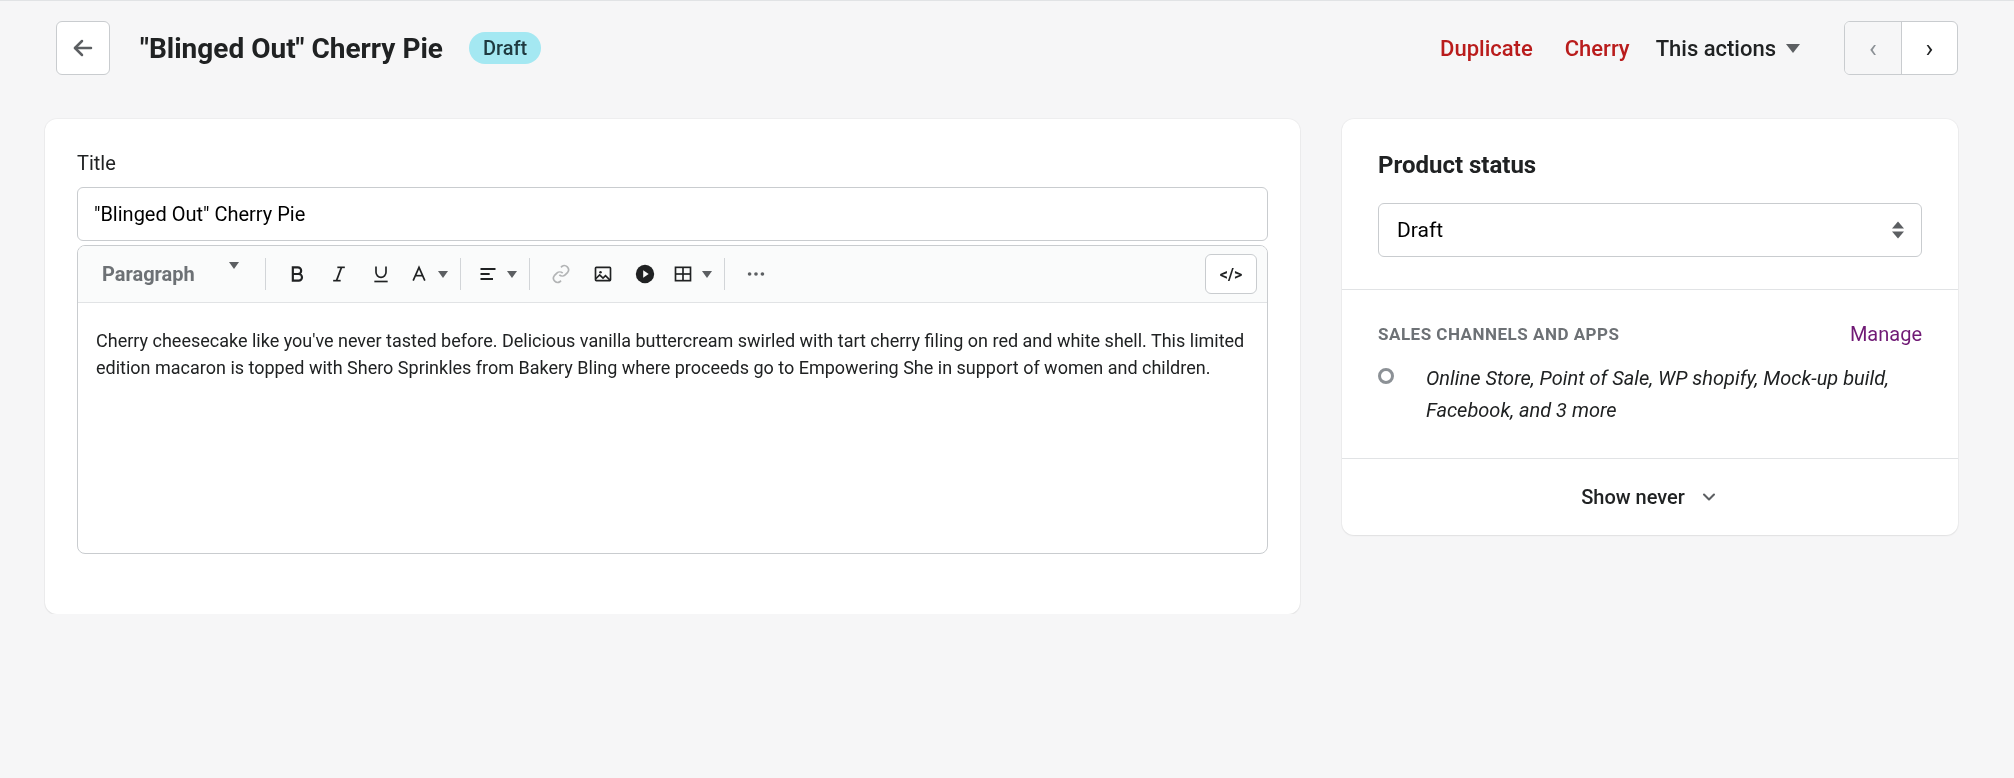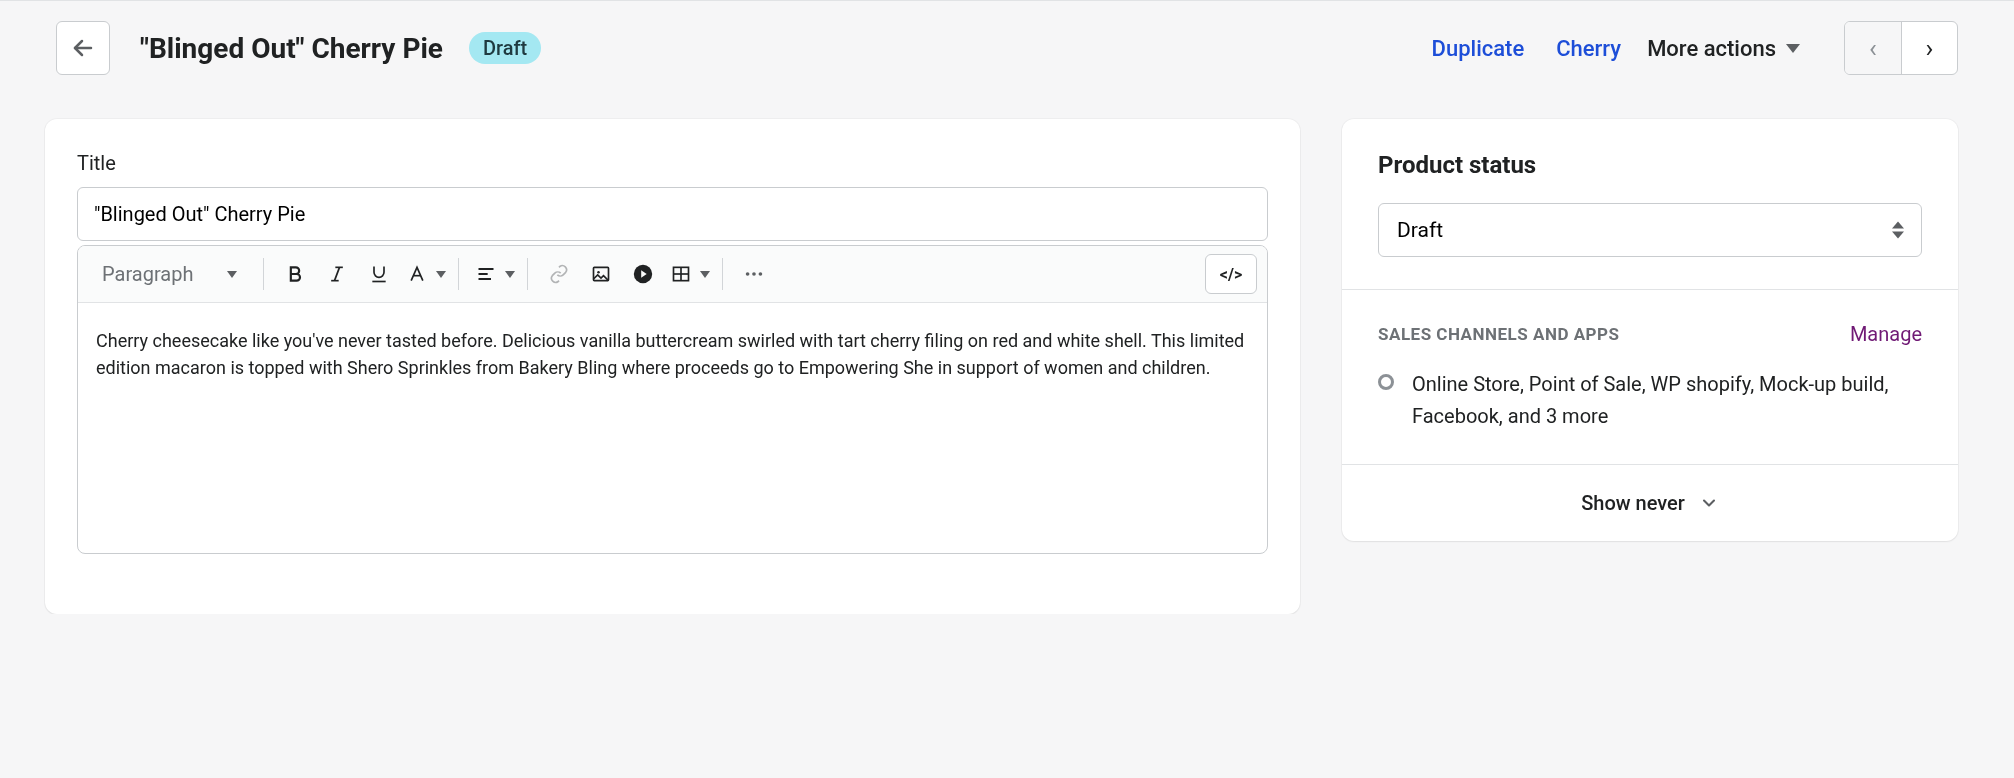--- a/index.html
+++ b/index.html
@@ -36,21 +36,21 @@
   border-radius: 16px;
   padding: 4px 14px;
   font-size: 20px;
   font-weight: 500;
   margin-left: 6px;
 }
 .spacer { flex: 1; }
 .action-link {
   font-size: 22px;
   font-weight: 500;
-  color: #1d4ed8;
+  color: #b91c1c;
   cursor: pointer;
   padding: 6px 6px;
 }
 .more-actions {
   display: flex; align-items: center; gap: 10px;
   font-size: 22px; font-weight: 500; cursor: pointer;
 }
 .caret-down {
   width: 0; height: 0;
   border-left: 7px solid transparent;
@@ -113,23 +113,23 @@
 }
 .toolbar {
   background: #fafbfb;
   border-bottom: 1px solid #e1e3e5;
   display: flex;
   align-items: center;
   padding: 8px 10px;
   gap: 4px;
 }
 .tb-format {
-  display: flex; align-items: center; gap: 32px;
+  display: flex; gap: 32px;
   padding: 8px 14px; cursor: pointer;
-  font-size: 20px; color: #6d7175;
+  font-size: 20px; color: #6d7175; font-weight: bold;
 }
 .sep { width: 1px; height: 32px; background: #d2d5d8; margin: 0 8px; }
 .tb-btn {
   width: 38px; height: 38px;
   display: flex; align-items: center; justify-content: center;
   cursor: pointer; border-radius: 4px;
   color: #5c5f62;
 }
 .tb-btn svg { display: block; }
 .tb-group { display: flex; align-items: center; gap: 2px; }
@@ -179,28 +179,28 @@
   width: 0; height: 0; border-left: 6px solid transparent; border-right: 6px solid transparent;
   border-bottom: 7px solid #5c5f62;
 }
 .caret-dn-sm {
   width: 0; height: 0; border-left: 6px solid transparent; border-right: 6px solid transparent;
   border-top: 7px solid #5c5f62;
 }
 .divider { height: 1px; background: #e1e3e5; }
 .channels-head {
   display: flex; justify-content: space-between; align-items: center;
-  margin-bottom: 22px;
+  margin-bottom: 16px;
 }
 .channels-title {
   font-size: 17px; font-weight: 700; letter-spacing: 0.5px;
   color: #6d7175;
 }
 .manage-link { color: #701a75; font-size: 20px; cursor: pointer; }
-.channel-row { display: flex; gap: 18px; align-items: flex-start; }
+.channel-row { display: flex; gap: 32px; align-items: flex-start; font-style: italic; }
 .status-dot {
   width: 16px; height: 16px; border: 3px solid #8c9196; border-radius: 50%;
   flex-shrink: 0; margin-top: 6px;
 }
 .channel-text { font-size: 20px; line-height: 1.6; color: #202223; }
 .show-more {
   padding: 26px 0; text-align: center; font-size: 20px; font-weight: 500;
   cursor: pointer; display: flex; align-items: center; justify-content: center; gap: 14px;
 }
 </style>
@@ -213,21 +213,21 @@
         <line x1="20" y1="12" x2="4" y2="12"></line>
         <polyline points="11 5 4 12 11 19"></polyline>
       </svg>
   </div>
   <div class="page-title">"Blinged Out" Cherry Pie</div>
   <div class="badge">Draft</div>
   <div class="spacer"></div>
   <div class="action-link">Duplicate</div>
   <div class="action-link">Cherry</div>
   <div class="more-actions">
-    <span>More actions</span>
+    <span>This actions</span>
     <span class="caret-down"></span>
   </div>
   <div class="nav-pair">
     <div class="nav-btn disabled">
       <span class="chev">‹</span>
     </div>
     <div class="nav-btn">
       <span class="chev">›</span>
     </div>
   </div>

